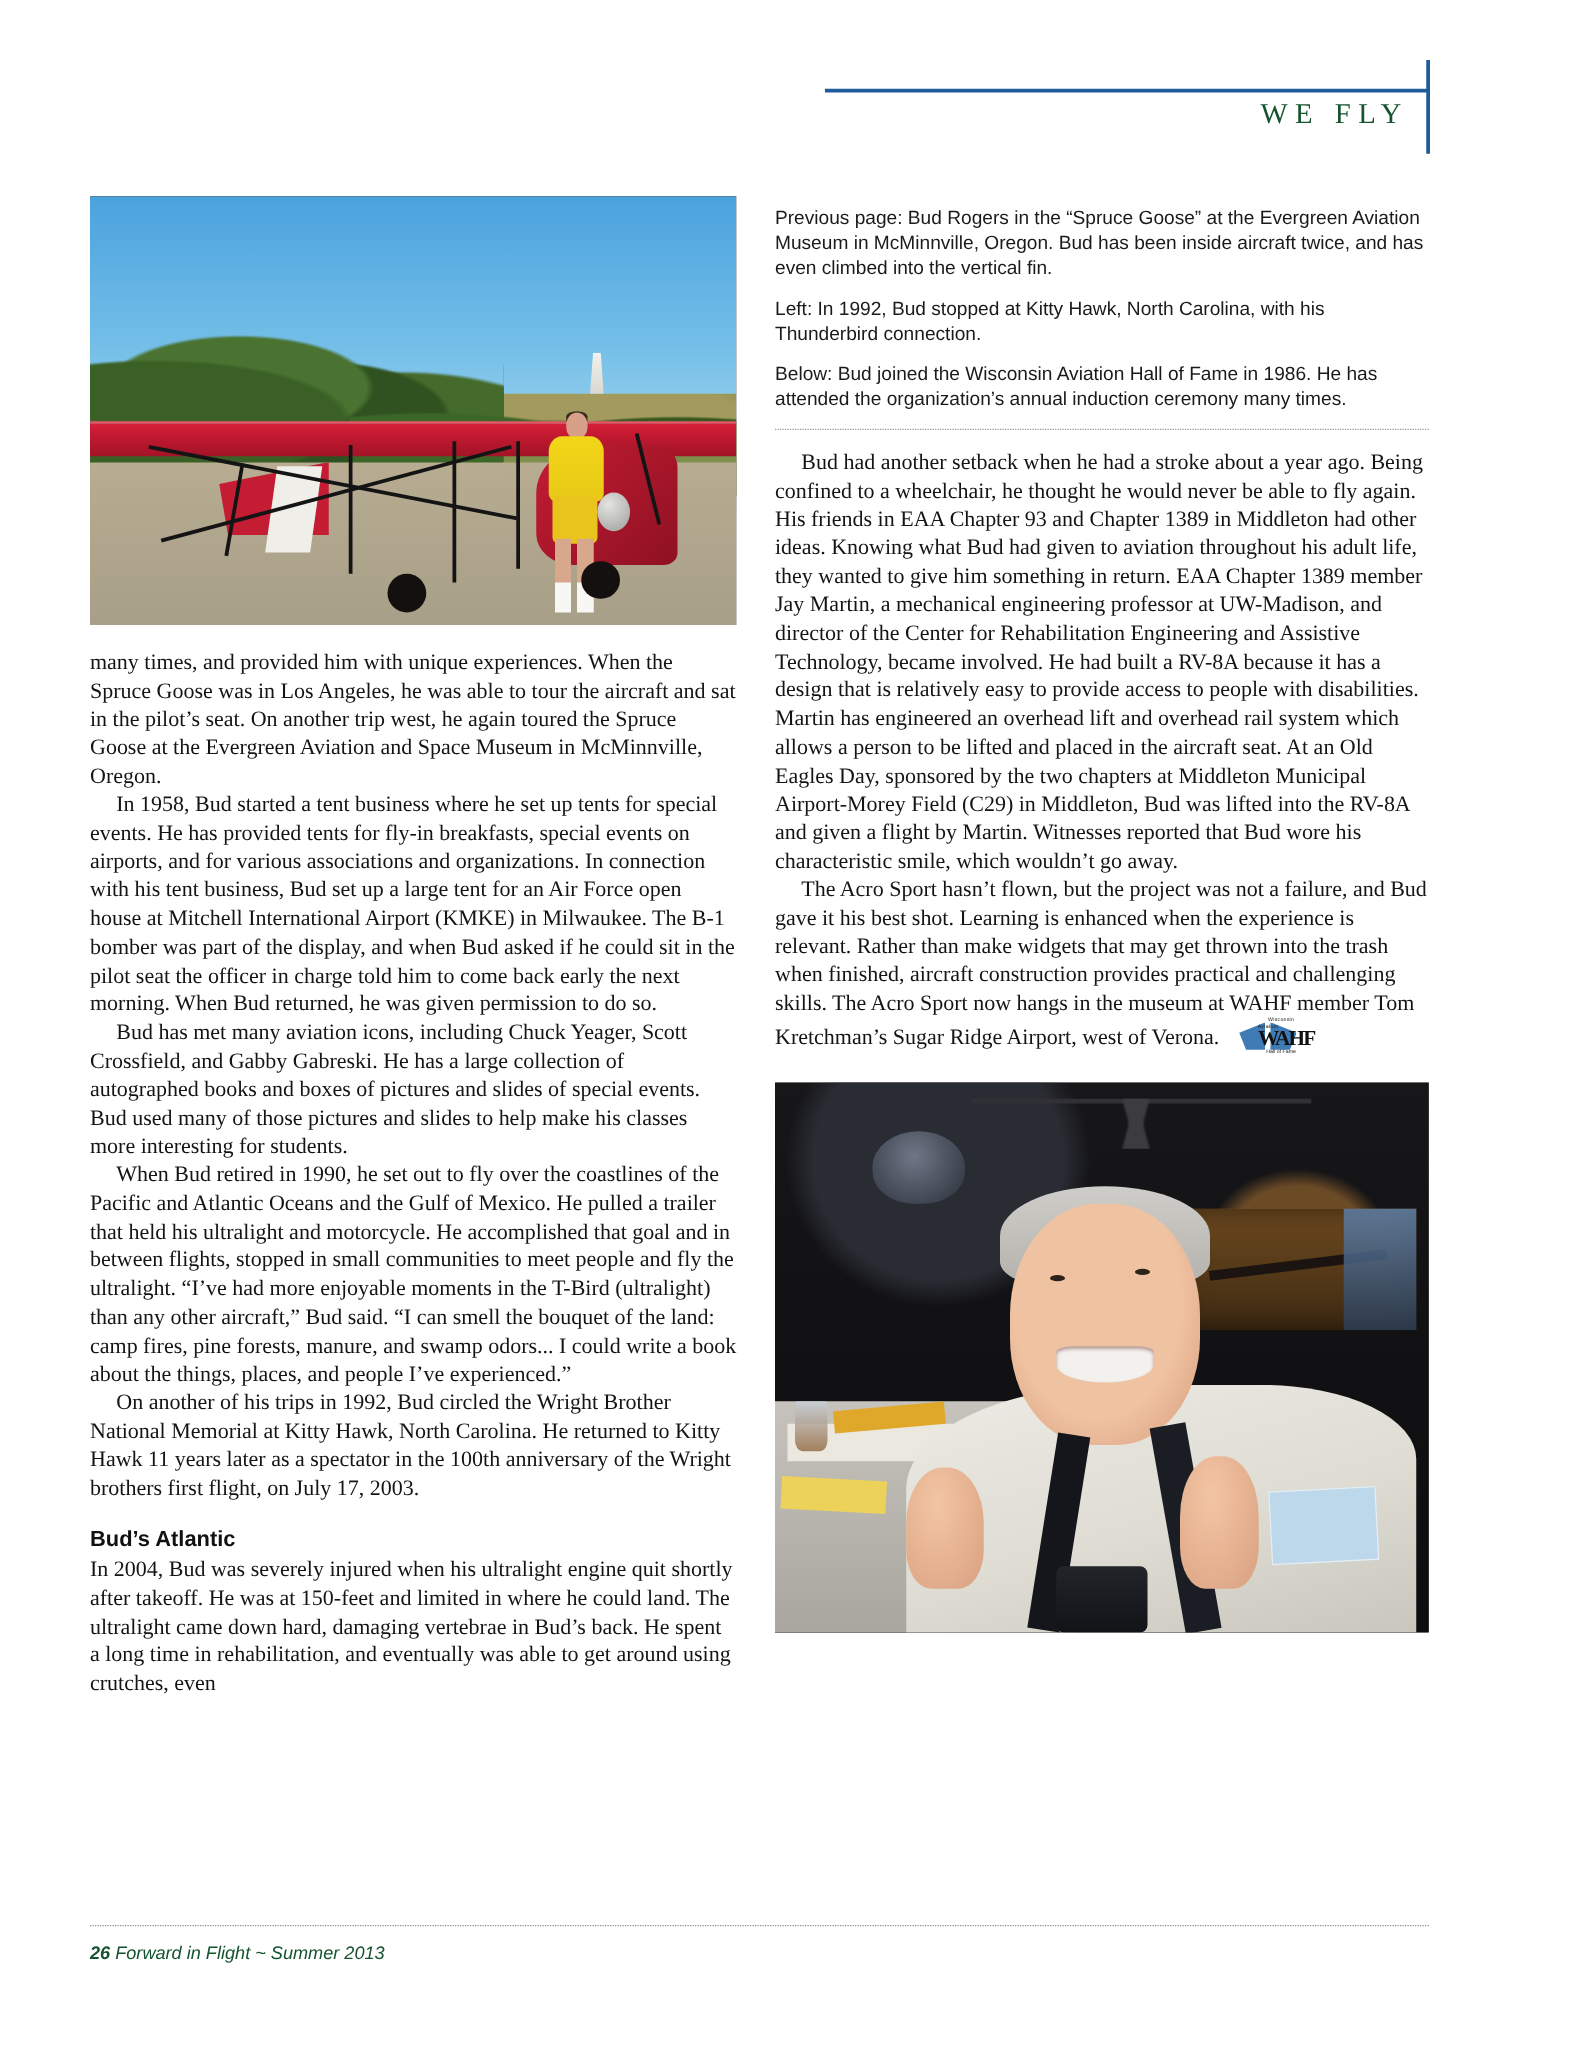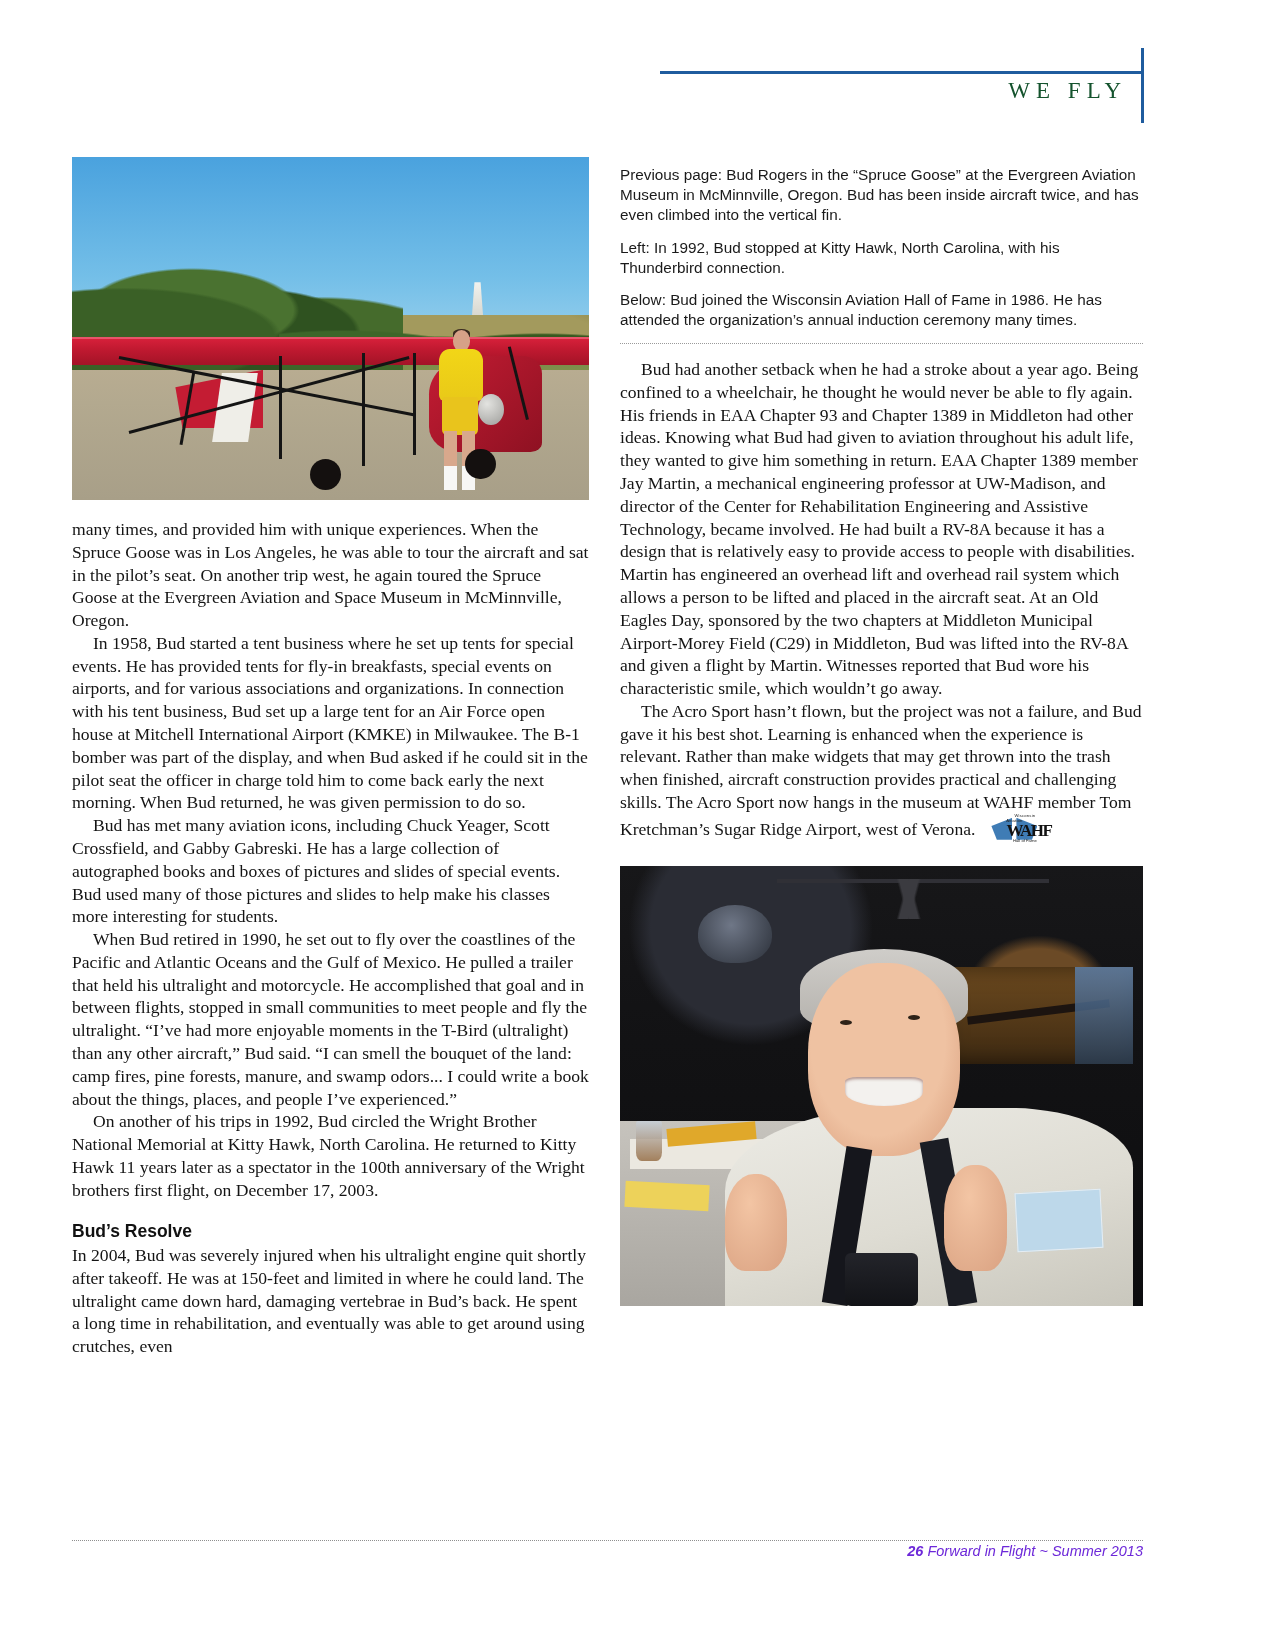--- a/index.html
+++ b/index.html
@@ -377,26 +377,25 @@
     position: absolute;
     left: 72px;
     top: 1540px;
     width: 1071px;
   }
   .footer-divider {
     border-top: 1px dotted #8f8f8f;
     height: 0;
   }
   .footer-text {
-    text-align: right;
-    margin-top: 2px;
+    margin-top: 14px;
     font-family: "Liberation Sans", sans-serif;
     font-size: 14.5px;
     font-style: italic;
-    color: #6d28d9;
+    color: #14532d;
   }
   .footer-page {
     font-weight: bold;
     font-style: italic;
   }
 </style>
 </head>
 <body>
 
 <div class="page-header">
@@ -435,22 +434,22 @@
     <div class="ul-helmet"></div>
     <div class="ul-wheel" style="left:46%;top:88%;width:6%;height:9%;"></div>
     <div class="ul-wheel" style="left:76%;top:85%;width:6%;height:9%;"></div>
   </div>
 
   <div class="body-text">
     <p>many times, and provided him with unique experiences. When the Spruce Goose was in Los Angeles, he was able to tour the aircraft and sat in the pilot’s seat. On another trip west, he again toured the Spruce Goose at the Evergreen Aviation and Space Museum in McMinnville, Oregon.</p>
     <p class="indent">In 1958, Bud started a tent business where he set up tents for special events. He has provided tents for fly-in breakfasts, special events on airports, and for various associations and organizations. In connection with his tent business, Bud set up a large tent for an Air Force open house at Mitchell International Airport (KMKE) in Milwaukee. The B-1 bomber was part of the display, and when Bud asked if he could sit in the pilot seat the officer in charge told him to come back early the next morning. When Bud returned, he was given permission to do so.</p>
     <p class="indent">Bud has met many aviation icons, including Chuck Yeager, Scott Crossfield, and Gabby Gabreski. He has a large collection of autographed books and boxes of pictures and slides of special events. Bud used many of those pictures and slides to help make his classes more interesting for students.</p>
     <p class="indent">When Bud retired in 1990, he set out to fly over the coastlines of the Pacific and Atlantic Oceans and the Gulf of Mexico. He pulled a trailer that held his ultralight and motorcycle. He accomplished that goal and in between flights, stopped in small communities to meet people and fly the ultralight. “I’ve had more enjoyable moments in the T-Bird (ultralight) than any other aircraft,” Bud said. “I can smell the bouquet of the land: camp fires, pine forests, manure, and swamp odors... I could write a book about the things, places, and people I’ve experienced.”</p>
-    <p class="indent">On another of his trips in 1992, Bud circled the Wright Brother National Memorial at Kitty Hawk, North Carolina. He returned to Kitty Hawk 11 years later as a spectator in the 100th anniversary of the Wright brothers first flight, on December 17, 2003.</p>
-    <div class="section-heading">Bud’s Resolve</div>
+    <p class="indent">On another of his trips in 1992, Bud circled the Wright Brother National Memorial at Kitty Hawk, North Carolina. He returned to Kitty Hawk 11 years later as a spectator in the 100th anniversary of the Wright brothers first flight, on July 17, 2003.</p>
+    <div class="section-heading">Bud’s Atlantic</div>
     <p>In 2004, Bud was severely injured when his ultralight engine quit shortly after takeoff. He was at 150-feet and limited in where he could land. The ultralight came down hard, damaging vertebrae in Bud’s back. He spent a long time in rehabilitation, and eventually was able to get around using crutches, even</p>
   </div>
 </div>
 
 <div class="col-right">
 
   <div class="caption-block">
     <p>Previous page: Bud Rogers in the “Spruce Goose” at the Evergreen Aviation Museum in McMinnville, Oregon. Bud has been inside aircraft twice, and has even climbed into the vertical fin.</p>
     <p>Left: In 1992, Bud stopped at Kitty Hawk, North Carolina, with his Thunderbird connection.</p>
     <p>Below: Bud joined the Wisconsin Aviation Hall of Fame in 1986. He has attended the organization’s annual induction ceremony many times.</p>

